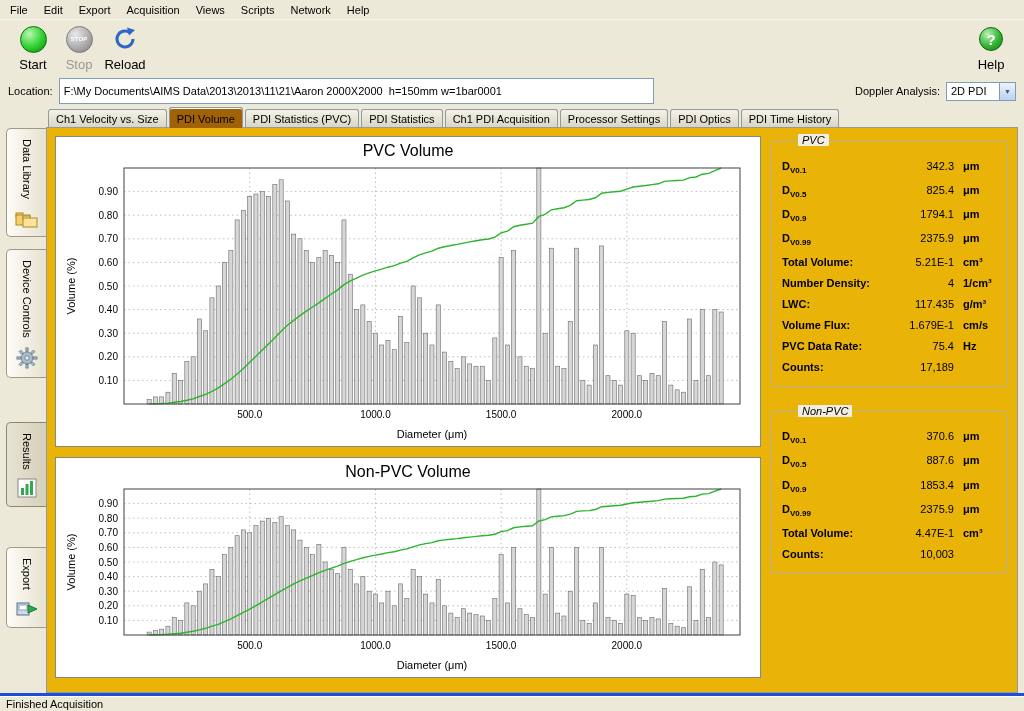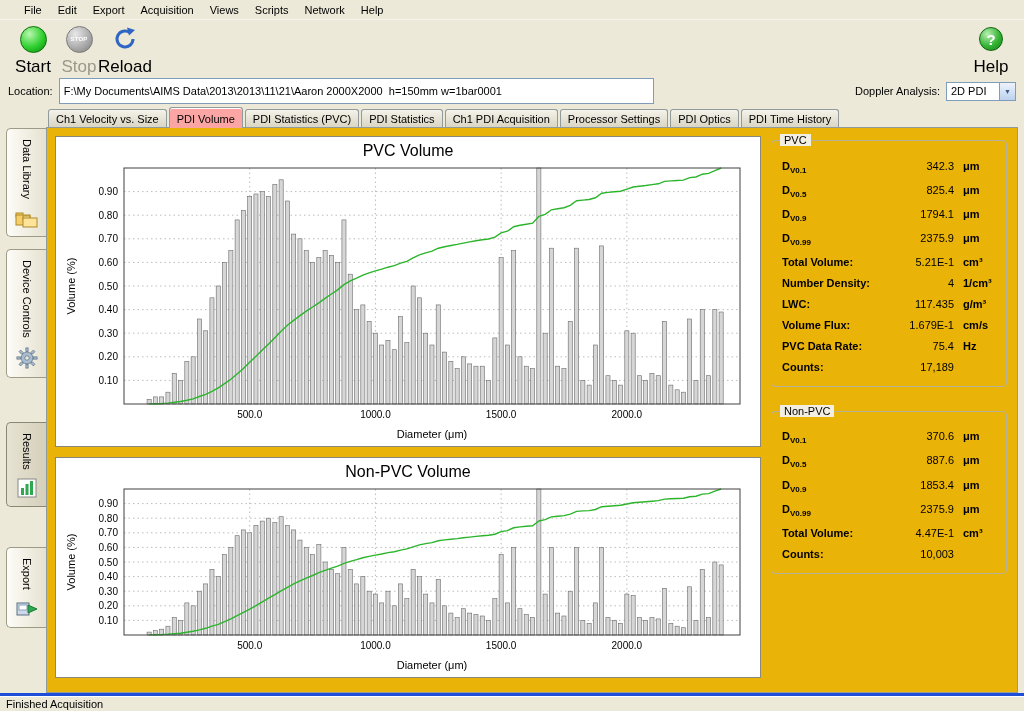--- a/index.html
+++ b/index.html
@@ -5,33 +5,33 @@
   * { box-sizing: border-box; }
   html,body { margin:0; padding:0; }
   body {
     width:1024px; height:711px; overflow:hidden;
     background:#ece9d8; color:#000;
     font-family:"Liberation Sans", sans-serif; font-size:11px;
   }
   .window { width:1024px; height:711px; display:flex; flex-direction:column; }
 
   
-  .menubar { height:20px; display:flex; align-items:center; padding-left:16px; background:#ece9d8; border-bottom:1px solid #f6f4ec; flex:0 0 auto;}
+  .menubar { height:20px; display:flex; align-items:center; padding-left:2px; background:#ece9d8; border-bottom:1px solid #f6f4ec; flex:0 0 auto;}
   .menu-item { padding:3px 8px; cursor:default; }
 
   
   .toolbar { height:58px; flex:0 0 auto; display:flex; align-items:flex-start; padding:4px 10px 0 10px; }
   .tool { width:46px; display:flex; flex-direction:column; align-items:center; gap:3px; cursor:default; }
   .tool.wide { width:76px; }
   .tool-icn { height:30px; display:flex; align-items:center; justify-content:center; }
   .sphere { width:27px; height:27px; border-radius:50%; display:flex; align-items:center; justify-content:center; }
   .sphere.green { background:radial-gradient(circle at 34% 28%, #b8f7b0, #2fd02f 55%, #0c8d0c 95%); border:1px solid #0a700a; }
   .sphere.gray { background:radial-gradient(circle at 34% 28%, #e8e8e8, #a8a8a8 60%, #7c7c7c); border:1px solid #7a7a7a; }
   .sphere.gray .stoptxt { font-size:6px; font-weight:bold; color:#fff; letter-spacing:0.2px; }
-  .tool-label { font-size:17px; }
+  .tool-label { font-size:13px; }
   .tool.disabled .tool-label { color:#9a988a; }
   .toolbar .spacer { flex:1; }
   .help-sphere { width:24px; height:24px; border-radius:50%; background:radial-gradient(circle at 34% 28%, #baf0b2, #35b435 55%, #177e17); border:1px solid #116611; color:#fff; font-weight:bold; font-size:15px; display:flex; align-items:center; justify-content:center; }
 
   
   .location-row { height:26px; flex:0 0 auto; display:flex; align-items:center; padding:0 8px; gap:6px; }
   .location-input { width:595px; height:19px; border:1px solid #7f9db9; background:#fff; font-family:"Liberation Sans",sans-serif; font-size:11px; padding:12px 4px; }
   .location-row .spacer { flex:1; }
   .combo { width:70px; height:19px; border:1px solid #7f9db9; background:#fff; display:flex; align-items:stretch; cursor:default; }
   .combo-text { flex:1; padding:2px 0 0 4px; }
@@ -45,33 +45,33 @@
     padding:10px 0 8px 0; gap:9px; cursor:pointer; }
   .side-tab .vlabel { writing-mode:vertical-rl; font-size:11px; white-space:nowrap; }
   .side-tab.m1 { margin-top:22px; } .side-tab.m2 { margin-top:12px; }
   .side-tab.m3 { margin-top:44px; } .side-tab.m4 { margin-top:40px; }
   .side-tab.active { background:linear-gradient(to right,#e7e3d2,#d5d0bb); border-color:#8a8776; }
 
   .content { flex:1; display:flex; flex-direction:column; min-width:0; padding-right:6px; }
   .tabbar { display:flex; align-items:flex-end; height:21px; padding-left:2px; position:relative; z-index:2; }
   .tab { border:1px solid #919b9c; border-bottom:none; border-radius:3px 3px 0 0; padding:3px 7px 2px 7px;
     background:linear-gradient(#f4f2ea,#dad6c4); margin-right:2px; cursor:pointer; white-space:nowrap; }
-  .tab.active { background:#fca5a5; padding-top:5px; padding-bottom:3px; margin-bottom:-1px; box-shadow:inset 0 1px 0 #fff; }
+  .tab.active { background:#a16207; padding-top:5px; padding-bottom:3px; margin-bottom:-1px; box-shadow:inset 0 1px 0 #fff; }
   .tabpage { flex:1; border:1px solid #919b9c; background:#eab308; display:flex; padding:8px; gap:8px; min-height:0; }
 
   
   .charts-col { width:706px; flex:0 0 auto; display:flex; flex-direction:column; gap:10px; }
   .chart-panel { background:#ffffff; border:1px solid #8a887a; padding:2px 4px 0 4px; }
   .chart-title { text-align:center; font-size:16px; padding:3px 0 0 0; }
   svg text { font-family:"Liberation Sans",sans-serif; fill:#000; }
 
   
   .stats-col { flex:1; display:flex; flex-direction:column; gap:24px; padding:4px 2px 0 2px; }
   .groupbox { border:1px solid #b5b29a; border-radius:4px; position:relative; padding:14px 10px 8px 10px; }
-  .groupbox-title { position:absolute; top:-7px; left:8px; background:#f2efe2; padding:0 4px; }
+  .groupbox-title { position:absolute; top:-7px; left:26px; background:#f2efe2; padding:0 4px;font-style:italic; }
   .stat-row { display:grid; grid-template-columns:1fr 70px 42px; align-items:baseline; padding:4.5px 0; }
   .stat-label { font-weight:bold; }
   .stat-label sub { font-size:8px; font-weight:bold; }
   .stat-value { text-align:right; }
   .stat-unit { font-weight:bold; padding-left:9px; }
 
   
   .statusbar { height:18px; flex:0 0 auto; border-top:3px solid #1d4ed8; box-shadow:inset 0 1px 0 #fff; padding:2px 6px; background:#ece9d8; }
 </style>
 </head>

